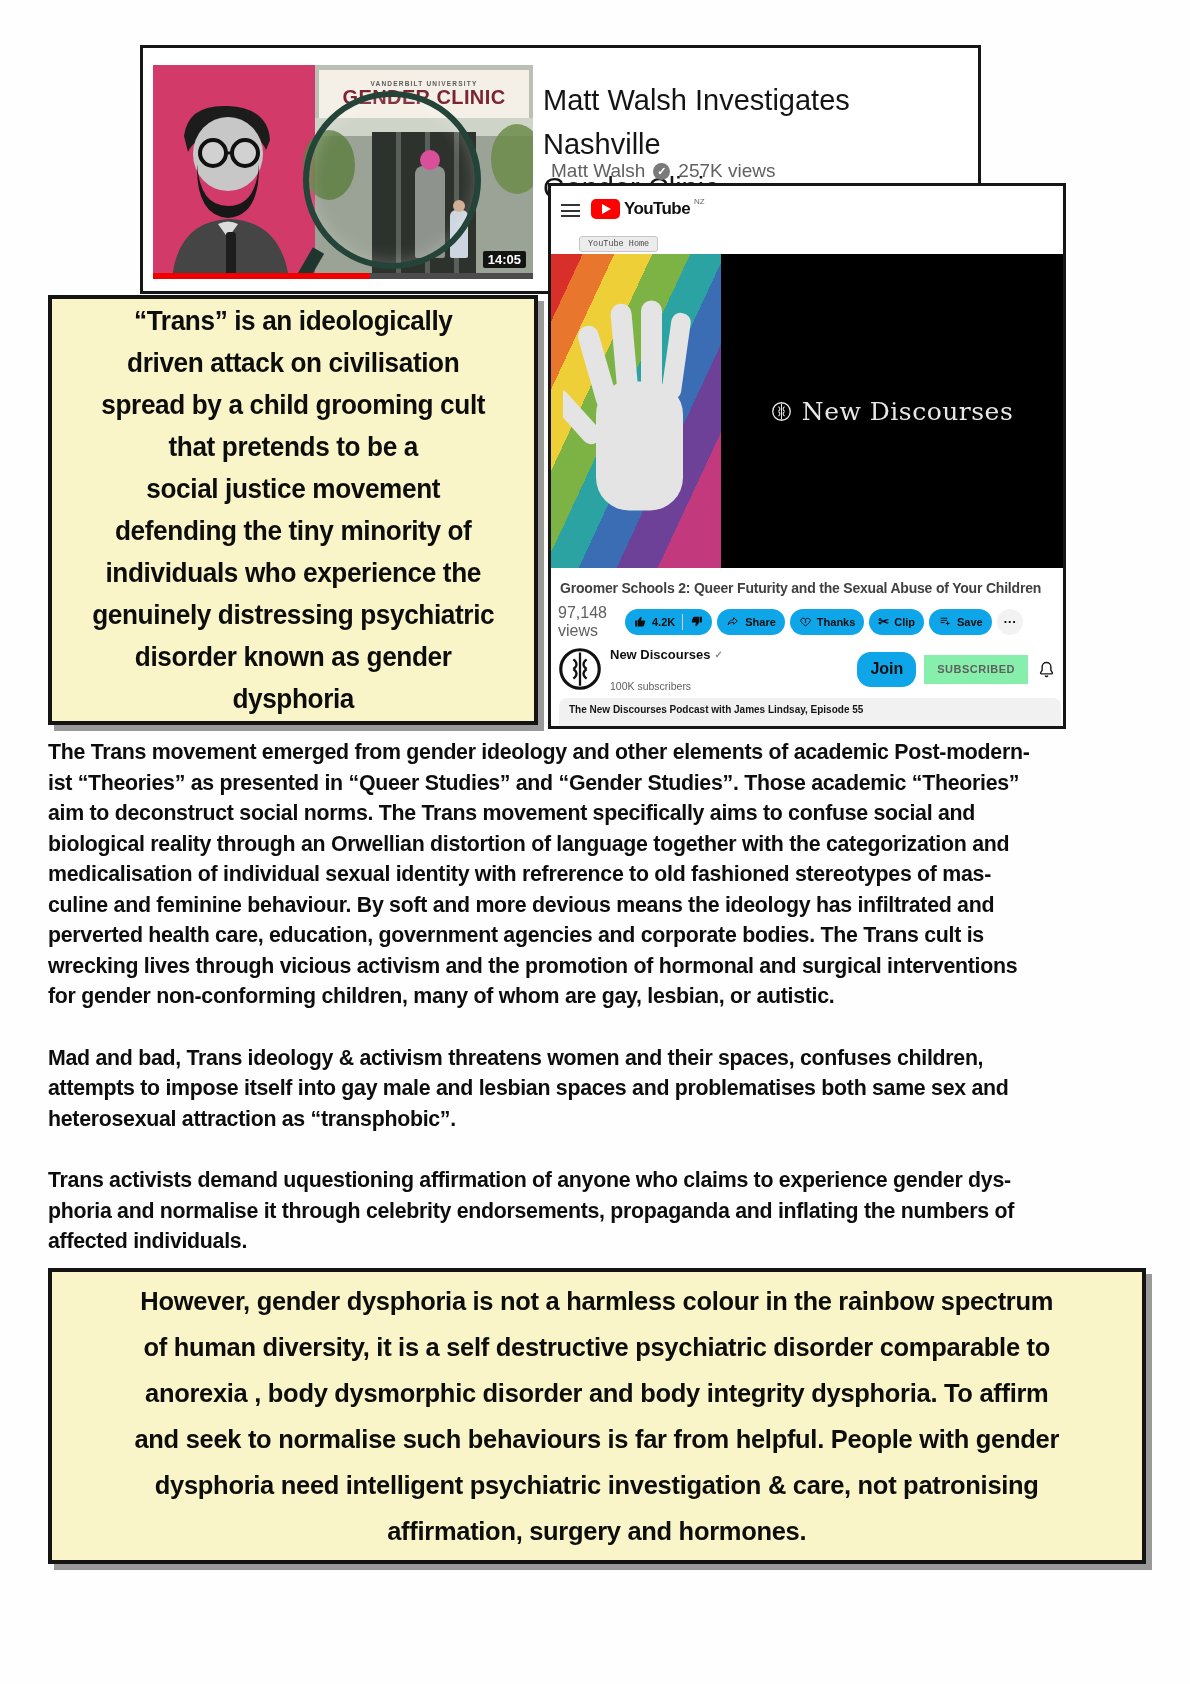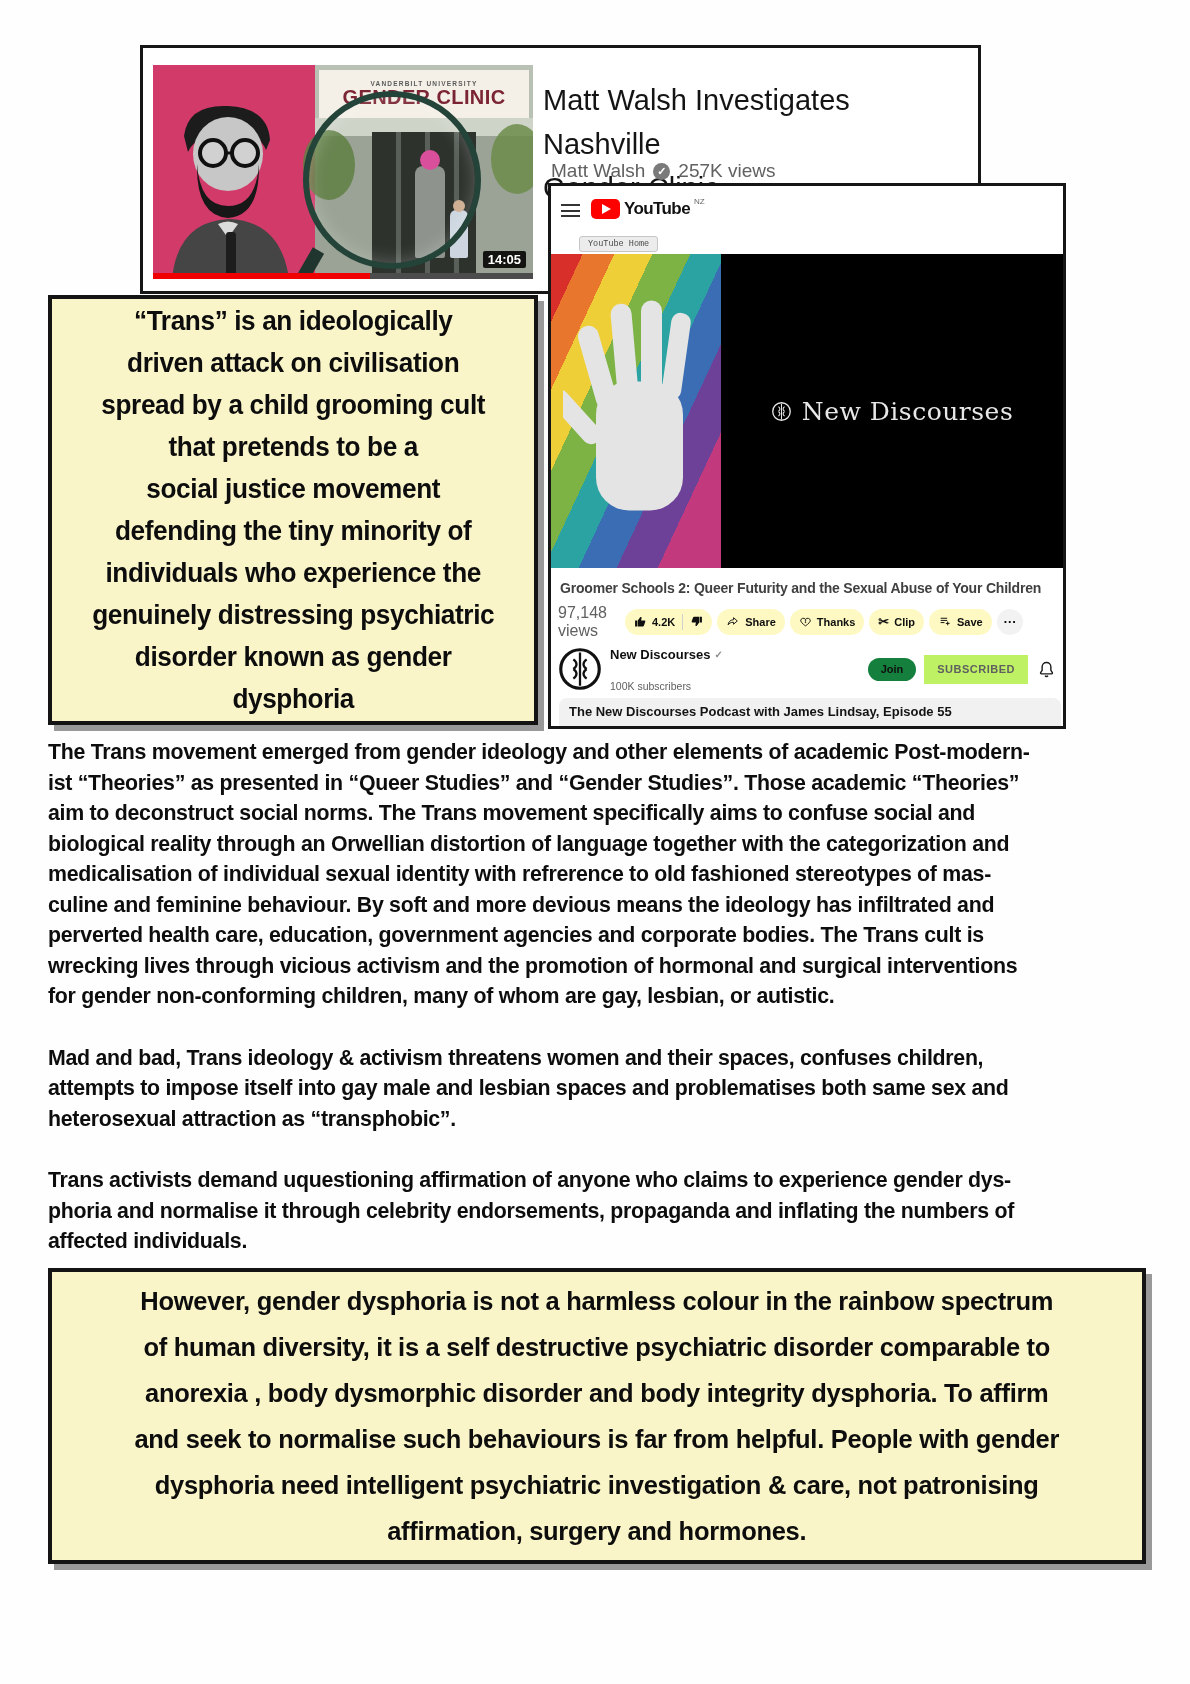--- a/index.html
+++ b/index.html
@@ -46,34 +46,34 @@
   .home-tag{position:absolute;left:28px;top:50px;padding:2px 8px;background:#ececec;border:1px solid #c6c6c6;border-radius:3px;font-size:8.5px;color:#4a4a4a;font-family:Liberation Mono, monospace;}
   .player{position:absolute;left:0;top:68px;width:100%;height:314px;background:#000;}
   .rainbow{position:absolute;left:0;top:0;width:170px;height:100%;
     background:linear-gradient(115deg,#d92f2b 0 10%,#e8762c 10% 20%,#efcf38 20% 32%,#7cb344 32% 44%,#2aa3a2 44% 55%,#3a6db4 55% 67%,#6c4197 67% 80%,#c23a7d 80% 100%);}
   .hand-svg{position:absolute;left:12px;top:24px;width:150px;height:240px;}
   .nd-area{position:absolute;left:170px;right:0;top:0;bottom:0;display:flex;align-items:center;justify-content:center;gap:10px;}
   .nd-word{font-family:"DejaVu Serif",serif;font-size:25px;color:#e8e8e8;letter-spacing:.5px;}
   .watch-title{position:absolute;left:9px;top:394px;width:498px;font-size:14px;font-weight:bold;letter-spacing:-.2px;color:#404040;}
   .action-row{position:absolute;left:7px;top:418px;width:502px;display:flex;align-items:center;gap:5px;}
   .views-count{font-size:16px;color:#606060;width:62px;line-height:1.1;}
-  .pill{height:26px;border-radius:14px;background:#fef9c3;display:flex;align-items:center;gap:5px;padding:0 9px;font-size:11px;font-weight:bold;color:#0f0f0f;white-space:nowrap;}
+  .pill{height:26px;border-radius:14px;background:#0ea5e9;display:flex;align-items:center;gap:5px;padding:0 9px;font-size:11px;font-weight:bold;color:#0f0f0f;white-space:nowrap;}
   .pill .sep{width:1px;height:16px;background:#d0d0d0;margin:0 2px;}
   .more-pill{width:26px;height:26px;border-radius:50%;background:#f2f2f2;display:flex;align-items:center;justify-content:center;font-size:13px;font-weight:bold;color:#0f0f0f;}
   .scissors{font-size:13px;line-height:1;}
   .channel-row{position:absolute;left:8px;top:460px;width:498px;height:46px;display:flex;align-items:center;}
   .nd-avatar{width:42px;height:42px;flex:0 0 42px;}
   .ch-info{margin-left:9px;flex:1;}
   .ch-name{font-size:13px;font-weight:bold;color:#0f0f0f;display:flex;align-items:center;gap:4px;}
   .ch-check{font-size:10px;color:#8a8a8a;}
   .ch-subs{font-size:10.5px;color:#606060;margin-top:18px;}
-  .join-btn{height:23px;border-radius:14px;background:#15803d;display:flex;align-items:center;padding:0 13px;font-size:11px;font-weight:bold;color:#0f0f0f;margin-right:8px;}
-  .subscribed-btn{height:29px;background:#bef264;display:flex;align-items:center;padding:0 13px;font-size:11px;font-weight:bold;letter-spacing:.5px;color:#606060;margin-right:8px;}
+  .join-btn{height:35px;border-radius:14px;background:#0ea5e9;display:flex;align-items:center;padding:0 13px;font-size:16px;font-weight:bold;color:#0f0f0f;margin-right:8px;}
+  .subscribed-btn{height:29px;background:#86efac;display:flex;align-items:center;padding:0 13px;font-size:11px;font-weight:bold;letter-spacing:.5px;color:#606060;margin-right:8px;}
   .bell{width:21px;height:21px;}
-  .desc-strip{position:absolute;left:8px;top:512px;width:482px;height:34px;background:#f1f1f1;border-radius:8px;padding:6px 10px 0 10px;font-size:13px;font-weight:bold;color:#141414;}
+  .desc-strip{position:absolute;left:8px;top:512px;width:482px;height:34px;background:#f1f1f1;border-radius:8px;padding:6px 10px 0 10px;font-size:10px;font-weight:bold;color:#141414;}
   
   .callout{position:absolute;background:#faf5c8;border:4px solid #141414;box-shadow:6px 6px 0 rgba(70,70,70,.55);display:flex;align-items:center;justify-content:center;}
   .callout-top{left:48px;top:295px;width:482px;height:422px;}
   .callout-bottom{left:48px;top:1268px;width:1090px;height:288px;}
   .callout-text{white-space:pre-line;text-align:center;font-weight:bold;color:#0d0d0d;}
   .callout-top .callout-text{font-size:27px;line-height:42px;letter-spacing:-.4px;transform:scaleX(.97);}
   .callout-bottom .callout-text{font-size:26px;line-height:46px;letter-spacing:-.3px;transform:scaleX(.98);}
   
   .prose-wrap{position:absolute;left:48px;top:737px;width:1135px;transform:scaleX(.97);transform-origin:left top;}
   .prose{white-space:pre-line;font-size:22px;font-weight:bold;line-height:30.5px;letter-spacing:-.3px;color:#0d0d0d;margin:0 0 31px 0;}

